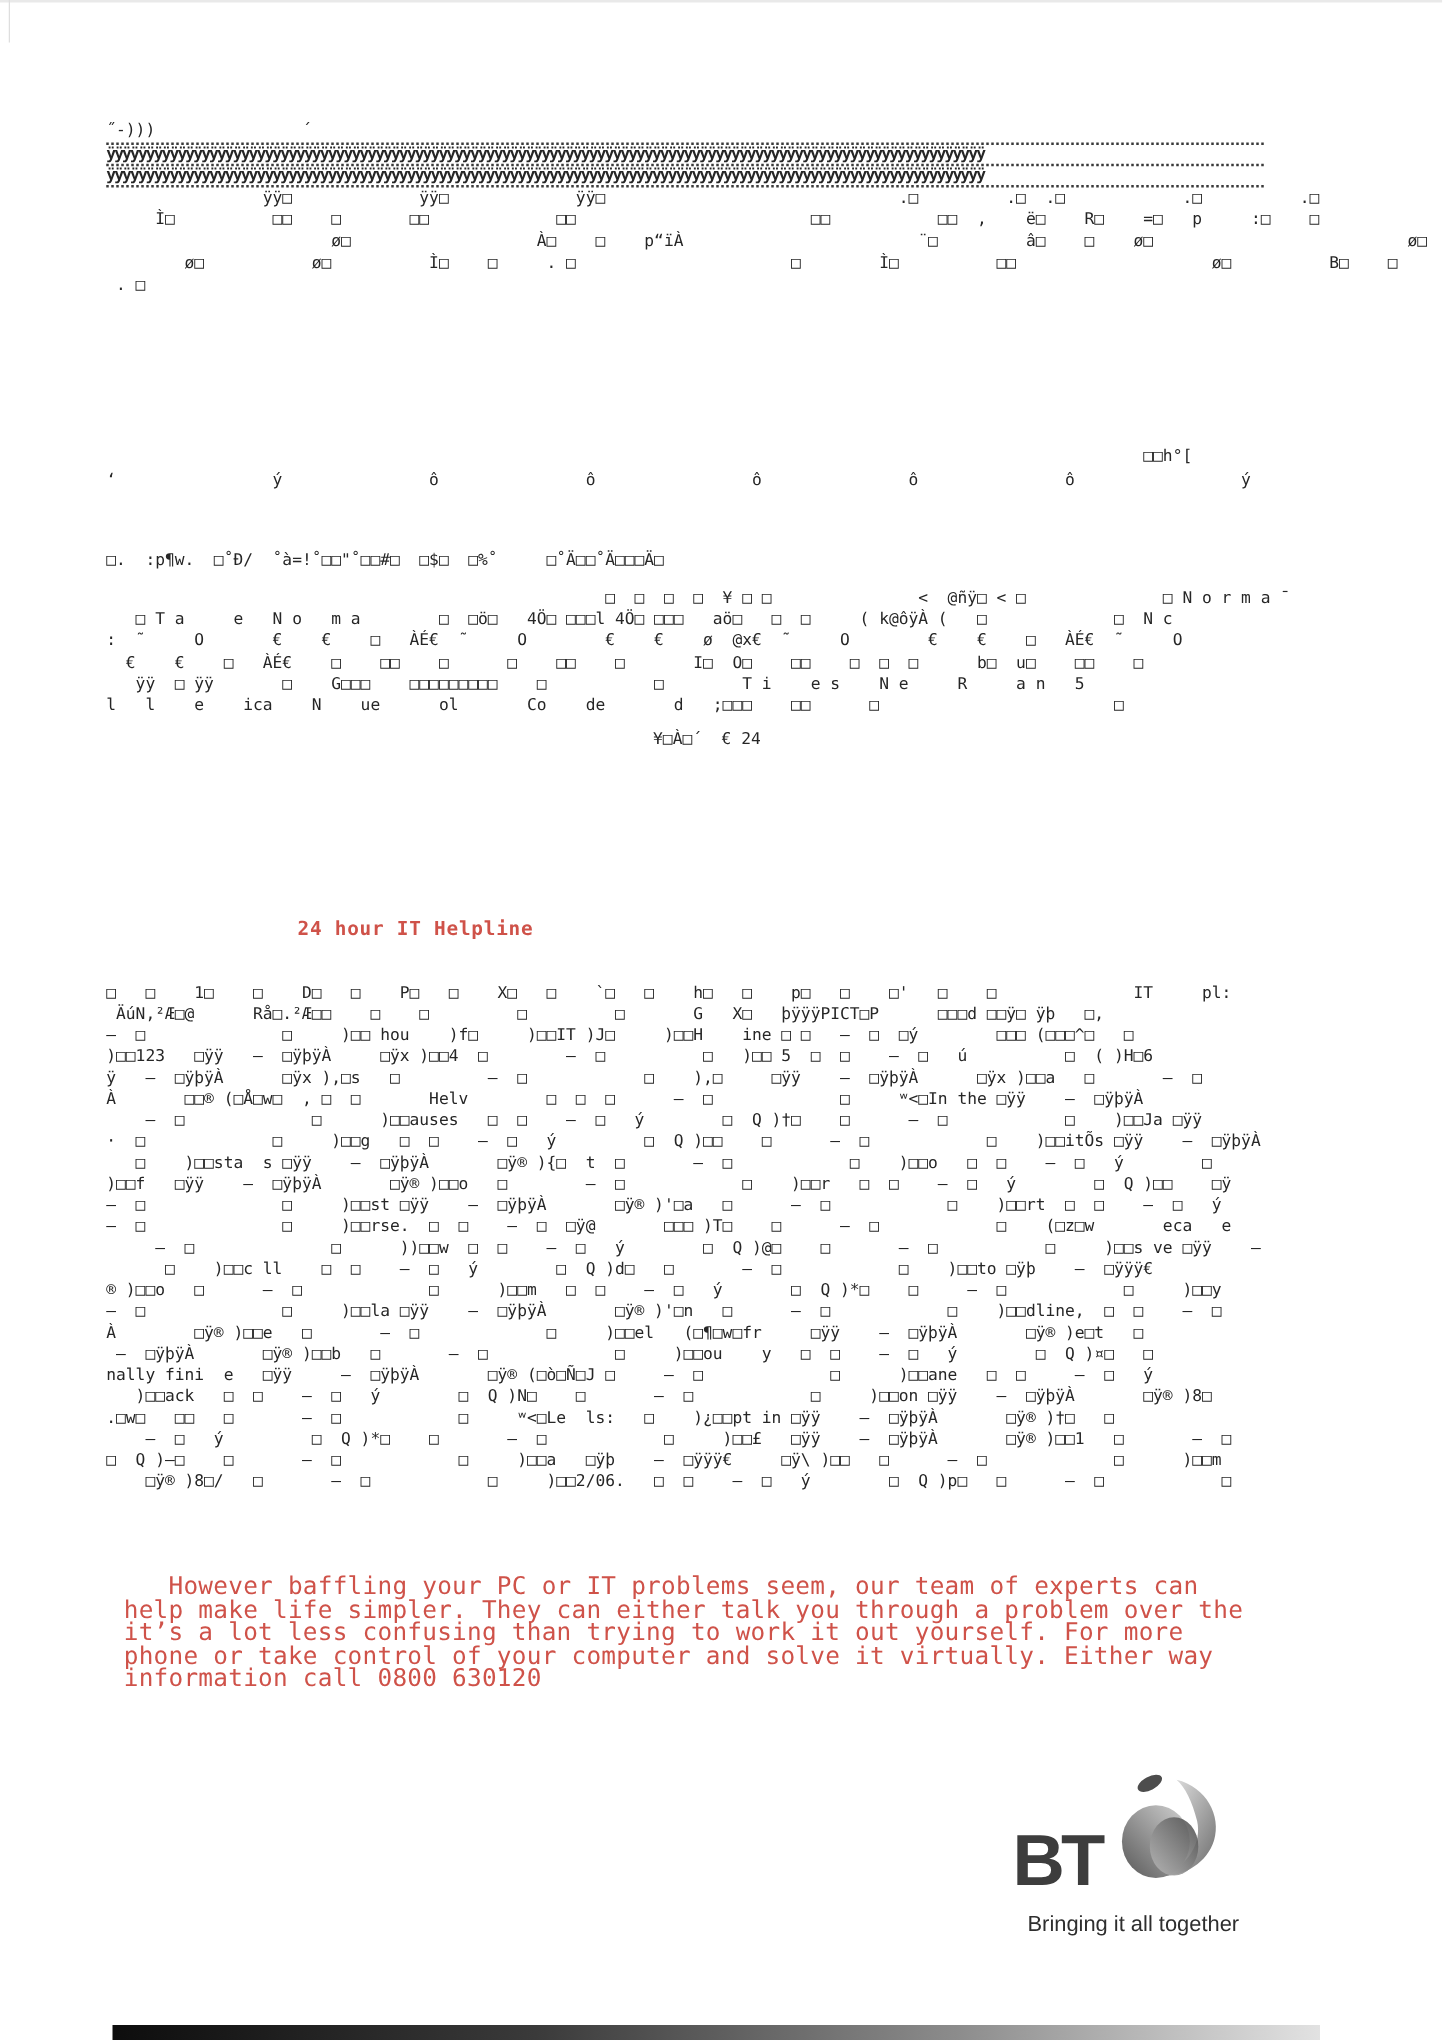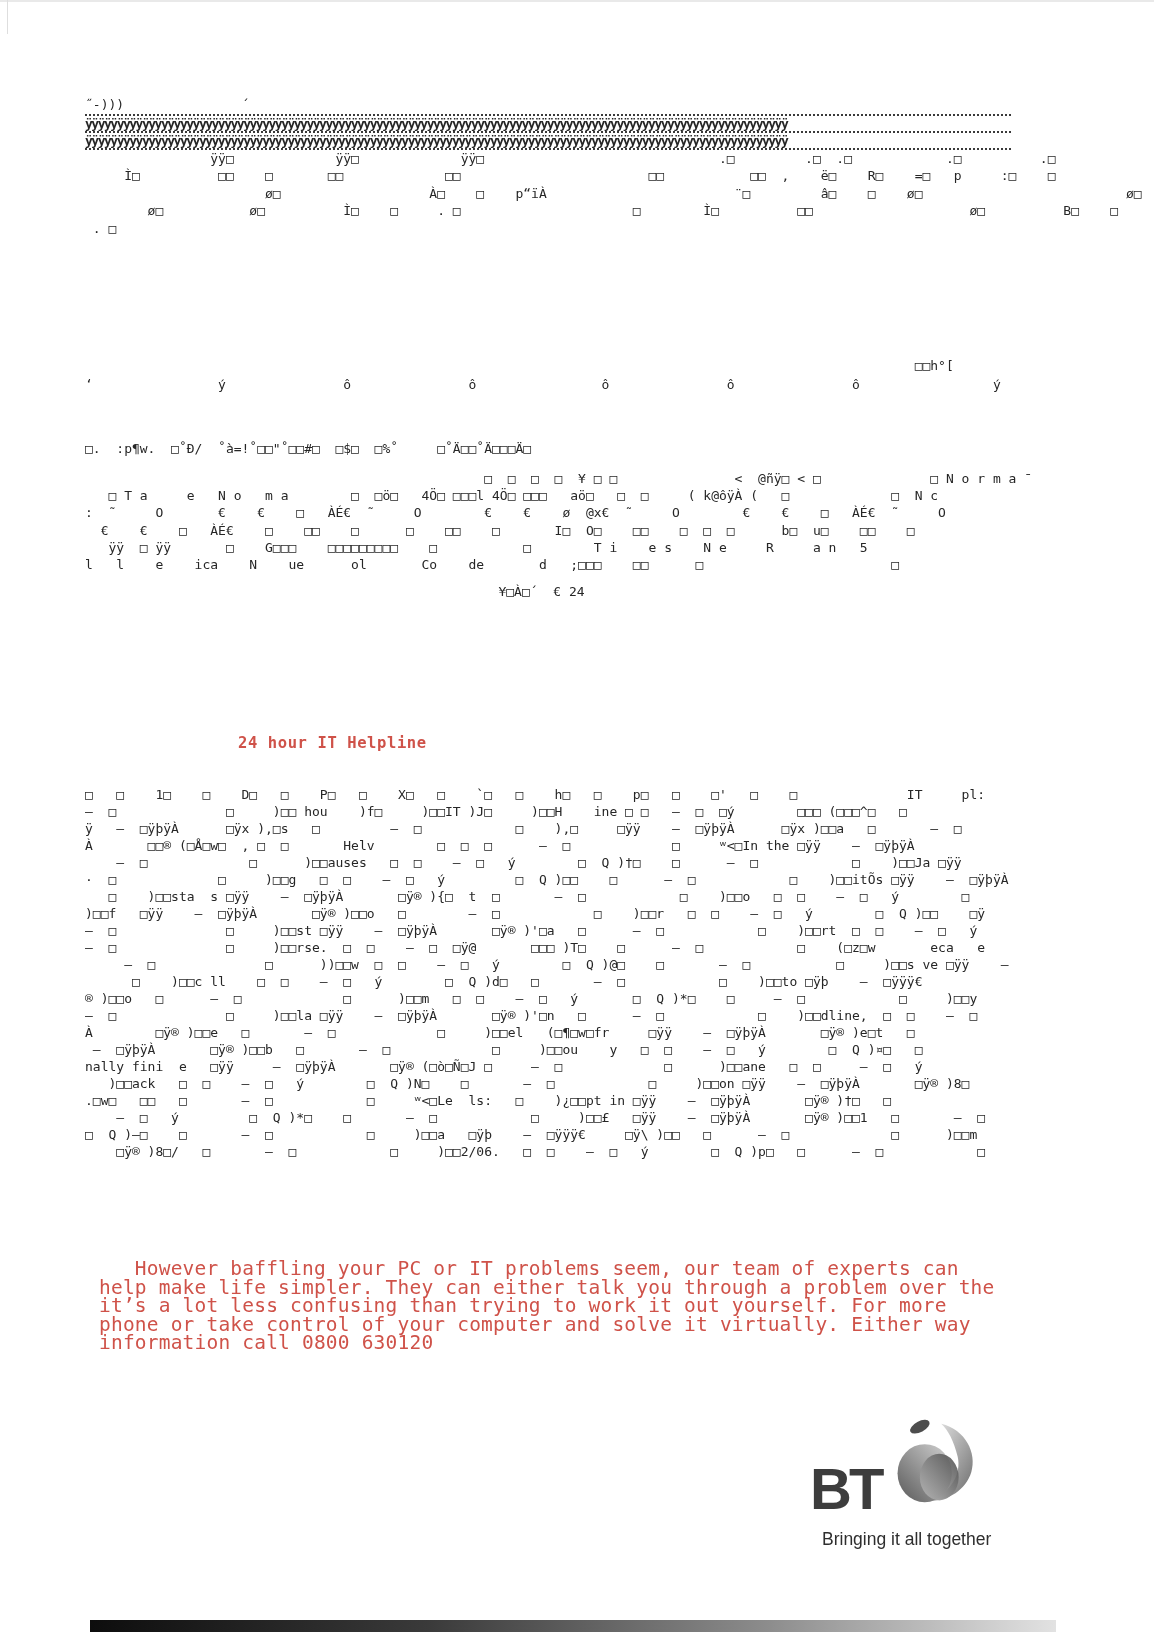--- a/index.html
+++ b/index.html
@@ -62,32 +62,34 @@
     <div>
         <div class="gmeta">                                                   □  □  □  □  ¥ □ □               &lt;  @ñÿ□ &lt; □              □ N o r m a ¯</div>
         <div class="gmeta">   □ T a     e   N o   m a        □  □ö□   4Ö□ □□□l 4Ö□ □□□   aö□   □  □     ( k@ôÿÀ (   □             □  N c</div>
         <div class="gmeta">:  ˜     O       €    €    □   ÀÉ€  ˜     O        €    €    ø  @x€  ˜     O        €    €    □   ÀÉ€  ˜     O</div>
         <div class="gmeta">  €    €    □   ÀÉ€    □    □□    □      □    □□    □       I□  O□    □□    □  □  □      b□  u□    □□    □</div>
         <div class="gmeta">   ÿÿ  □ ÿÿ       □    G□□□    □□□□□□□□□    □           □        T i    e s    N e     R     a n   5</div>
         <div class="gmeta">l   l    e    ica    N    ue      ol       Co    de       d   ;□□□    □□      □                        □</div>
       </div>
   </div>
 
-  <div class="abs" style="left:68px;top:582px;">
+  <div class="abs" style="left:92px;top:582px;">
     <div>
         <div class="g24">                                                       ¥□À□´  € 24</div>
       </div>
   </div>
 
   <div class="abs red headline" style="left:238px;top:734px;">24 hour IT Helpline</div>
 
   <div class="abs" style="left:85px;top:786px;">
     <div>
         <div class="gm">□   □    1□    □    D□   □    P□   □    X□   □    `□   □    h□   □    p□   □    □'   □    □              IT     pl:</div>
+        <div class="gm"> ÄúN,²Æ□@      Rå□.²Æ□□    □    □         □         □       G   X□   þÿÿÿPICT□P      □□□d □□ÿ□ ÿþ   □,</div>
         <div class="gm">–  □              □     )□□ hou    )f□     )□□IT )J□     )□□H    ine □ □   –  □  □ý        □□□ (□□□^□   □</div>
+        <div class="gm">)□□123   □ÿÿ   –  □ÿþÿÀ     □ÿx )□□4  □        –  □          □   )□□ 5  □  □    –  □   ú          □  ( )H□6</div>
         <div class="gm">ÿ   –  □ÿþÿÀ      □ÿx ),□s   □         –  □            □    ),□     □ÿÿ    –  □ÿþÿÀ      □ÿx )□□a   □       –  □</div>
         <div class="gm">À       □□® (□Å□w□  , □  □       Helv        □  □  □      –  □             □     ʷ&lt;□In the □ÿÿ    –  □ÿþÿÀ</div>
         <div class="gm">    –  □             □      )□□auses   □  □    –  □   ý        □  Q )†□    □      –  □            □    )□□Ja □ÿÿ</div>
         <div class="gm">·  □             □     )□□g   □  □    –  □   ý         □  Q )□□    □      –  □            □    )□□itÕs □ÿÿ    –  □ÿþÿÀ</div>
         <div class="gm">   □    )□□sta  s □ÿÿ    –  □ÿþÿÀ       □ÿ® ){□  t  □       –  □            □    )□□o   □  □    –  □   ý        □</div>
         <div class="gm">)□□f   □ÿÿ    –  □ÿþÿÀ       □ÿ® )□□o   □        –  □            □    )□□r   □  □    –  □   ý        □  Q )□□    □ÿ</div>
         <div class="gm">–  □              □     )□□st □ÿÿ    –  □ÿþÿÀ       □ÿ® )'□a   □      –  □            □    )□□rt  □  □    –  □   ý</div>
         <div class="gm">–  □              □     )□□rse.  □  □    –  □  □ÿ@       □□□ )T□    □      –  □            □    (□z□w       eca   e</div>
         <div class="gm">     –  □              □      ))□□w  □  □    –  □   ý        □  Q )@□    □       –  □           □     )□□s ve □ÿÿ    –</div>
         <div class="gm">      □    )□□c ll    □  □    –  □   ý        □  Q )d□   □       –  □            □    )□□to □ÿþ    –  □ÿÿÿ€</div>

